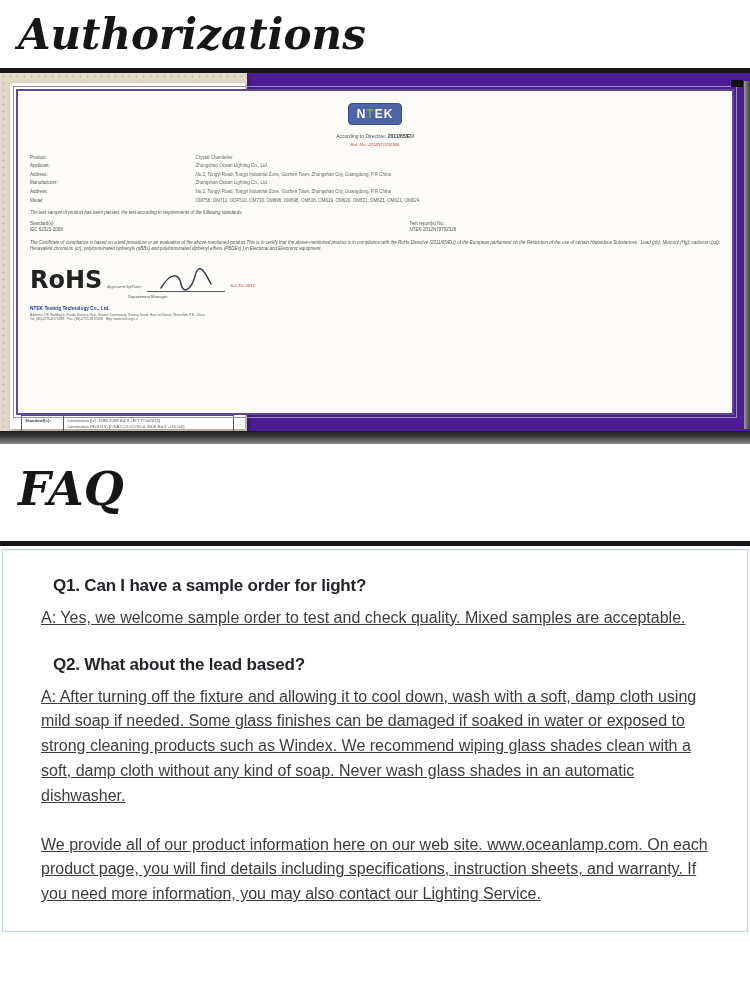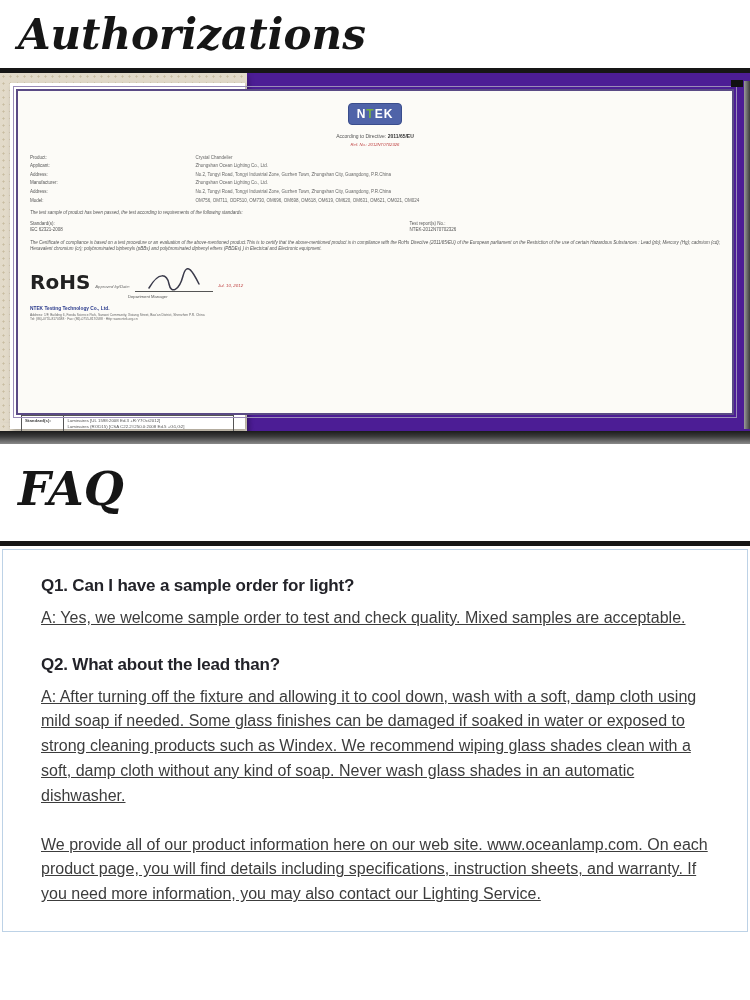--- a/index.html
+++ b/index.html
@@ -68,34 +68,34 @@
   .nref{text-align:center;font-size:4.2px;color:#c04545;font-style:italic;margin-bottom:7px;}
   .nrows{display:grid;grid-template-columns:24% 76%;row-gap:2.5px;margin-bottom:6px;}
   .nrows .nl{color:#555;} .nrows .nv{color:#666;}
   .npassed{font-style:italic;color:#555;margin-bottom:5px;text-align:justify;}
   .nstd{display:grid;grid-template-columns:55% 45%;margin-bottom:6px;}
   .nstd div{line-height:1.5;}
   .npara{font-style:italic;text-align:justify;color:#555;margin-bottom:4px;}
   .napprove{display:flex;align-items:flex-end;gap:5px;margin:6px 0 2px 0;position:relative;height:34px;}
   .cemark{font-family:"DejaVu Sans",sans-serif;font-weight:bold;font-size:27px;color:#1c1c1c;
     letter-spacing:3px;line-height:1;}
-  .rohsmark{font-family:"DejaVu Sans",sans-serif;font-weight:bold;font-size:20px;color:#222;line-height:1;}
+  .rohsmark{font-family:"DejaVu Sans",sans-serif;font-weight:bold;font-size:24px;color:#222;line-height:1;}
   .app-lbl{font-size:4.2px;font-style:italic;color:#666;margin-bottom:3px;}
   .nsigline{border-bottom:1px solid #555;width:78px;position:relative;height:18px;}
   .nsigline svg{position:absolute;bottom:-3px;left:10px;}
   .stamp{position:absolute;width:46px;height:38px;border:2px solid rgba(68,102,187,.75);
     border-radius:50%;left:118px;top:-12px;box-shadow:inset 0 0 0 1.5px rgba(68,102,187,.35);}
   .ndate{font-size:4.4px;font-style:italic;color:#c04545;margin-bottom:3px;}
   .dept{font-size:4.2px;color:#555;margin-left:98px;margin-bottom:6px;}
   .nfooter-name{font-weight:bold;font-size:4.8px;color:#2a3a8c;}
   .nfooter{font-size:3.3px;color:#666;line-height:1.4;}
   
   .faq-box{margin:3px 2px 0 2px;border:1px solid #bdd2e6;background:#fff;
     padding:26px 38px 24px 38px;box-sizing:border-box;}
-  .q{font-weight:bold;font-size:17px;color:#232329;letter-spacing:-.2px;margin:0 0 10px 0;}
+  .q{font-weight:bold;font-size:17px;color:#232329;letter-spacing:-.2px;margin:0 0 10px 12px;}
   .a{font-size:16px;color:#3c3c3c;line-height:1.55;margin:0 0 24px 0;text-decoration:underline;}
   .a.last{margin-bottom:0;}
   svg.sig path{fill:none;stroke-linecap:round;}
 </style>
 </head>
 <body>
 
 <h1 class="section-title">Authorizations</h1>
 <div class="rule"></div>
 
@@ -300,16 +300,16 @@
   <div class="edge-tick"></div>
 </div>
 <div class="band"></div>
 
 <h1 class="section-title faq-title">FAQ</h1>
 <div class="rule"></div>
 
 <div class="faq-box">
   <p class="q">Q1. Can I have a sample order for  light?</p>
   <p class="a">A: Yes, we welcome sample order to test and check quality. Mixed samples are acceptable.</p>
-  <p class="q">Q2. What about the lead than?</p>
+  <p class="q">Q2. What about the lead based?</p>
   <p class="a">A: After turning off the fixture and allowing it to cool down, wash with a soft, damp cloth using mild soap if needed. Some glass finishes can be damaged if soaked in water or exposed to strong cleaning products such as Windex. We recommend wiping glass shades clean with a soft, damp cloth without any kind of soap. Never wash glass shades in an automatic dishwasher.</p>
   <p class="a last">We provide all of our product information here on our web site. www.oceanlamp.com. On each product page, you will find details including specifications, instruction sheets, and warranty. If you need more information, you may also contact our Lighting Service.</p>
 </div>
 
 </body></html>

